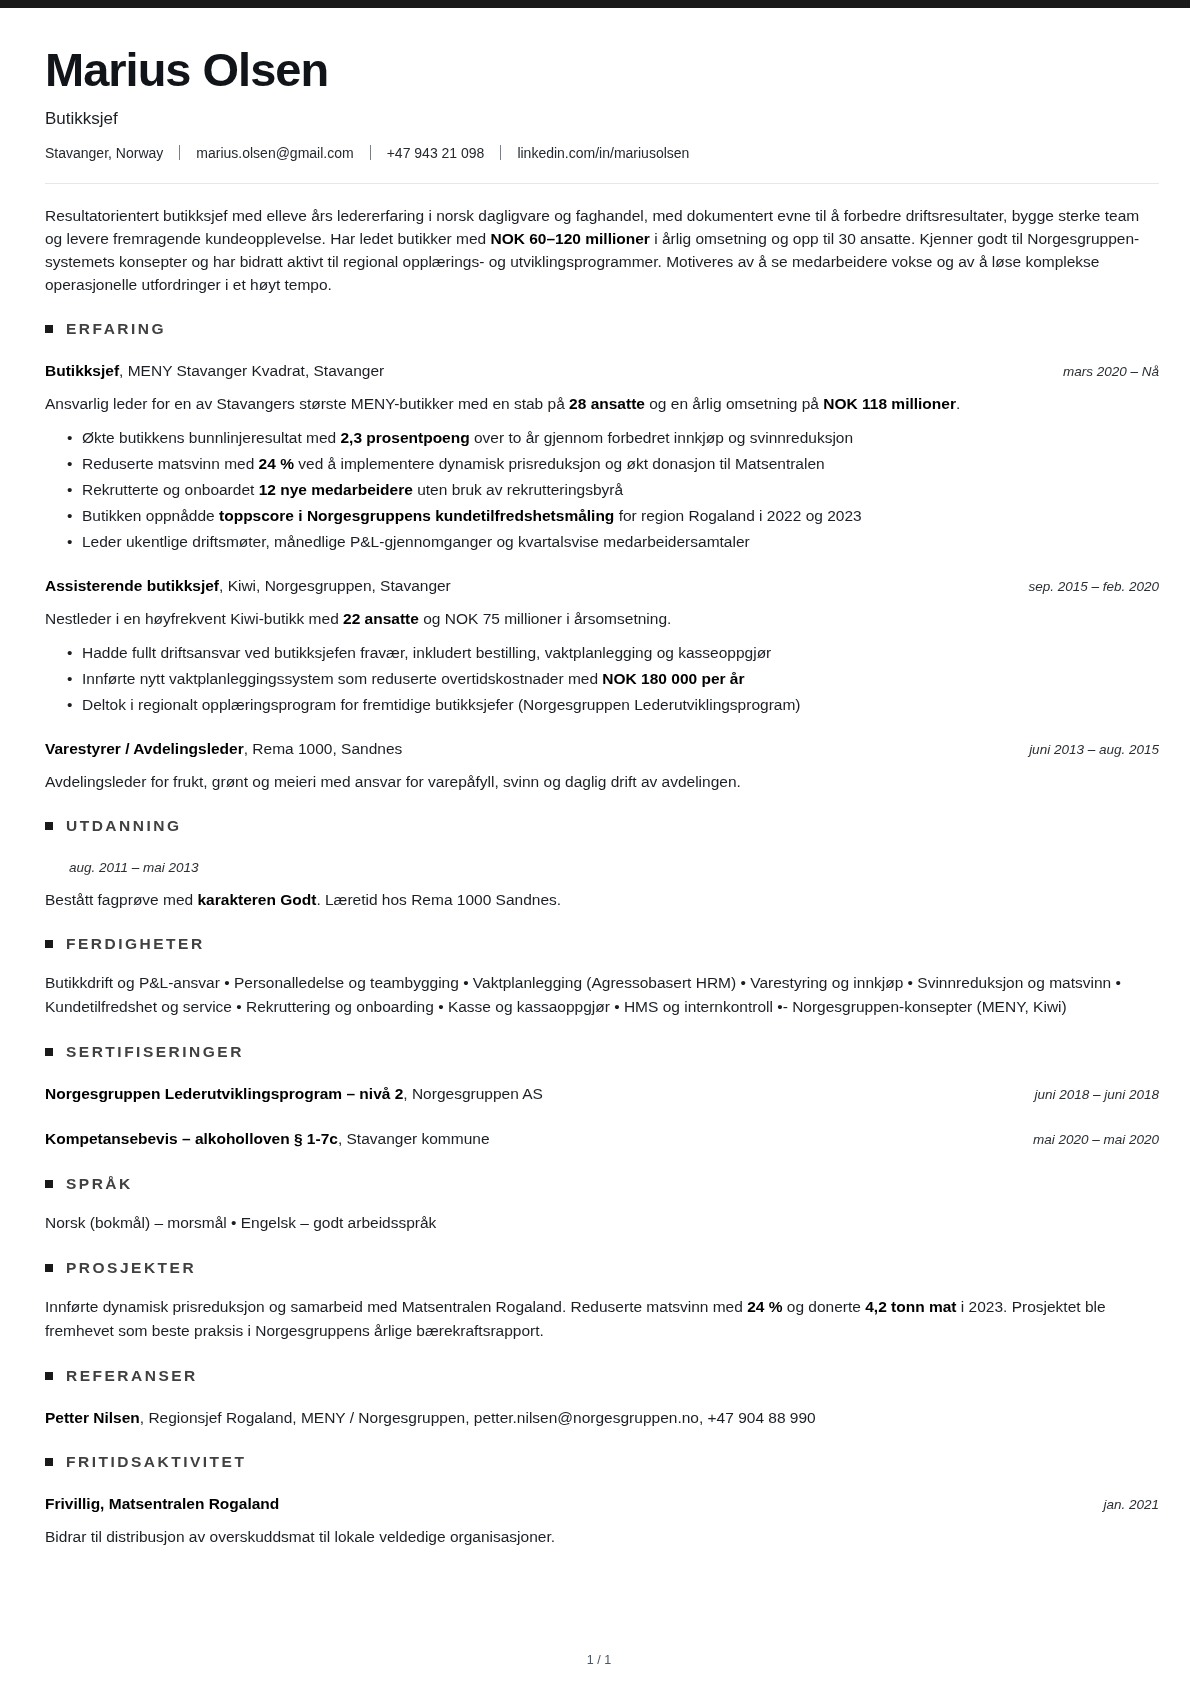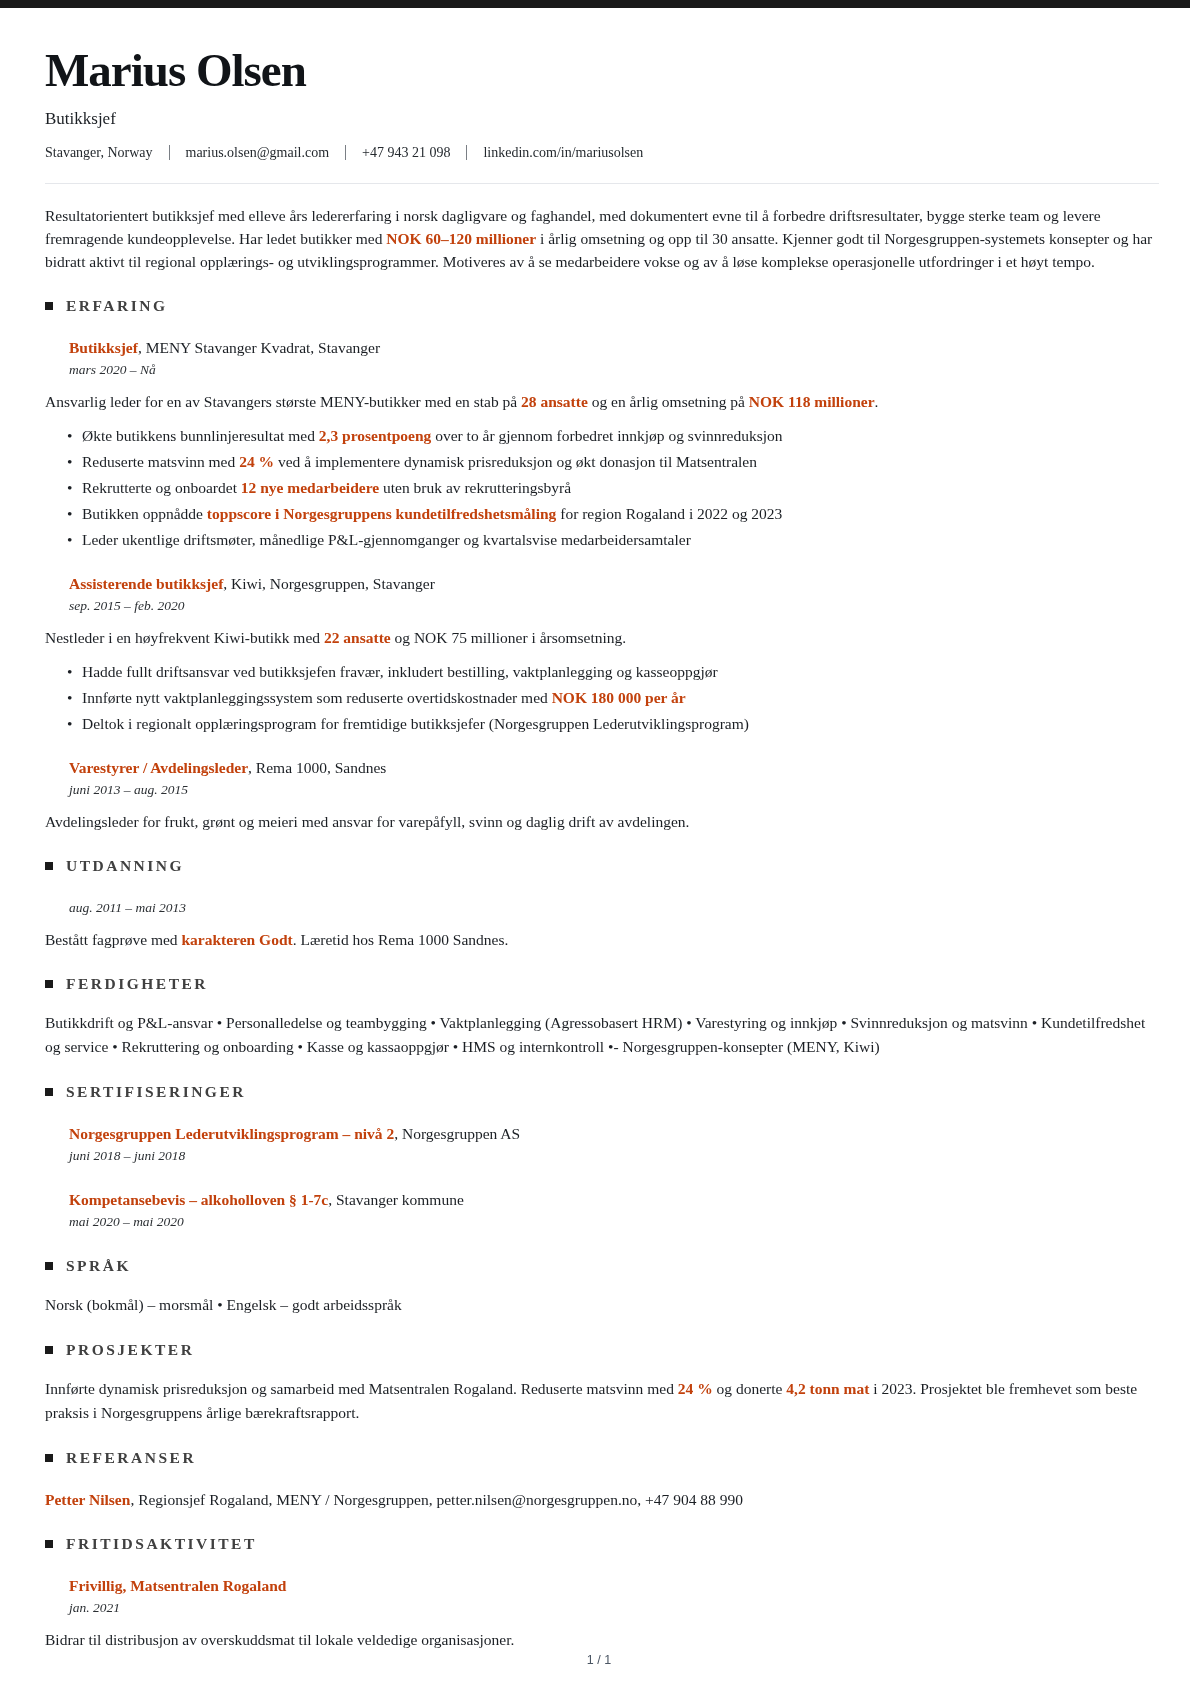--- a/index.html
+++ b/index.html
@@ -5,21 +5,21 @@
   html, body { margin: 0; padding: 0; }
   body {
     width: 1190px; height: 1683px;
     background: #ffffff;
     font-family: "Liberation Sans", "DejaVu Sans", sans-serif;
     color: #1b1f24;
     position: relative;
     overflow: hidden;
   }
   .topbar { height: 8px; background: #1a1a1a; width: 100%; }
-  .page { padding: 36px 31px 0 45px; font-family: Liberation Serif, serif; }
+  .page { padding: 36px 31px 0 45px; }
 
   .name {
     margin: 0;
     font-size: 47px;
     font-weight: 800;
     letter-spacing: -1px;
     line-height: 1.12;
     color: #111418;
   }
   .job-title { margin-top: 12px; font-size: 17px; color: #1b1f24; }
@@ -31,32 +31,32 @@
 
   .summary { margin-top: 20px; font-size: 15.5px; line-height: 23px; }
 
   .section-heading { display: flex; align-items: center; margin-top: 24px; }
   .sq { width: 8px; height: 8px; background: #1a1a1a; margin-right: 13px; flex: none; }
   .section-heading .ht {
     font-size: 15.5px; font-weight: 700; letter-spacing: 2.5px; color: #404040;
   }
 
   .entry { margin-top: 22px; }
-  .entry-head { display: flex; justify-content: space-between; align-items: baseline; font-size: 15.5px; line-height: 22px; flex-direction: column; }
+  .entry-head { display: flex; justify-content: space-between; align-items: baseline; font-size: 15.5px; line-height: 22px; }
   .entry-title { min-width: 0; }
   .entry-date { font-style: italic; font-size: 13.5px; color: #2b2f33; white-space: nowrap; margin-left: 24px; flex: none; }
   .entry-sub { margin-top: 9px; font-size: 15.5px; line-height: 23px; }
 
   ul.bullets { margin: 12px 0 0 0; padding: 0 0 0 37px; list-style: none; }
   ul.bullets li { position: relative; font-size: 15.5px; line-height: 22px; margin-bottom: 4px; }
   ul.bullets li::before { content: "\2022"; position: absolute; left: -15px; color: #1b1f24; }
 
   .para { margin-top: 18px; font-size: 15.5px; line-height: 24px; }
 
-  .b, .entry-title .b { font-weight: 700; color: #c2410c; }
+  .b, .entry-title .b { font-weight: 700; color: #000000; }
 
   .page-num {
     position: absolute; bottom: 16px; left: 8px; right: 0;
     text-align: center; font-size: 12.5px; color: #4b5563;
   }
 </style>
 </head>
 <body>
 
 <div class="topbar"></div>

